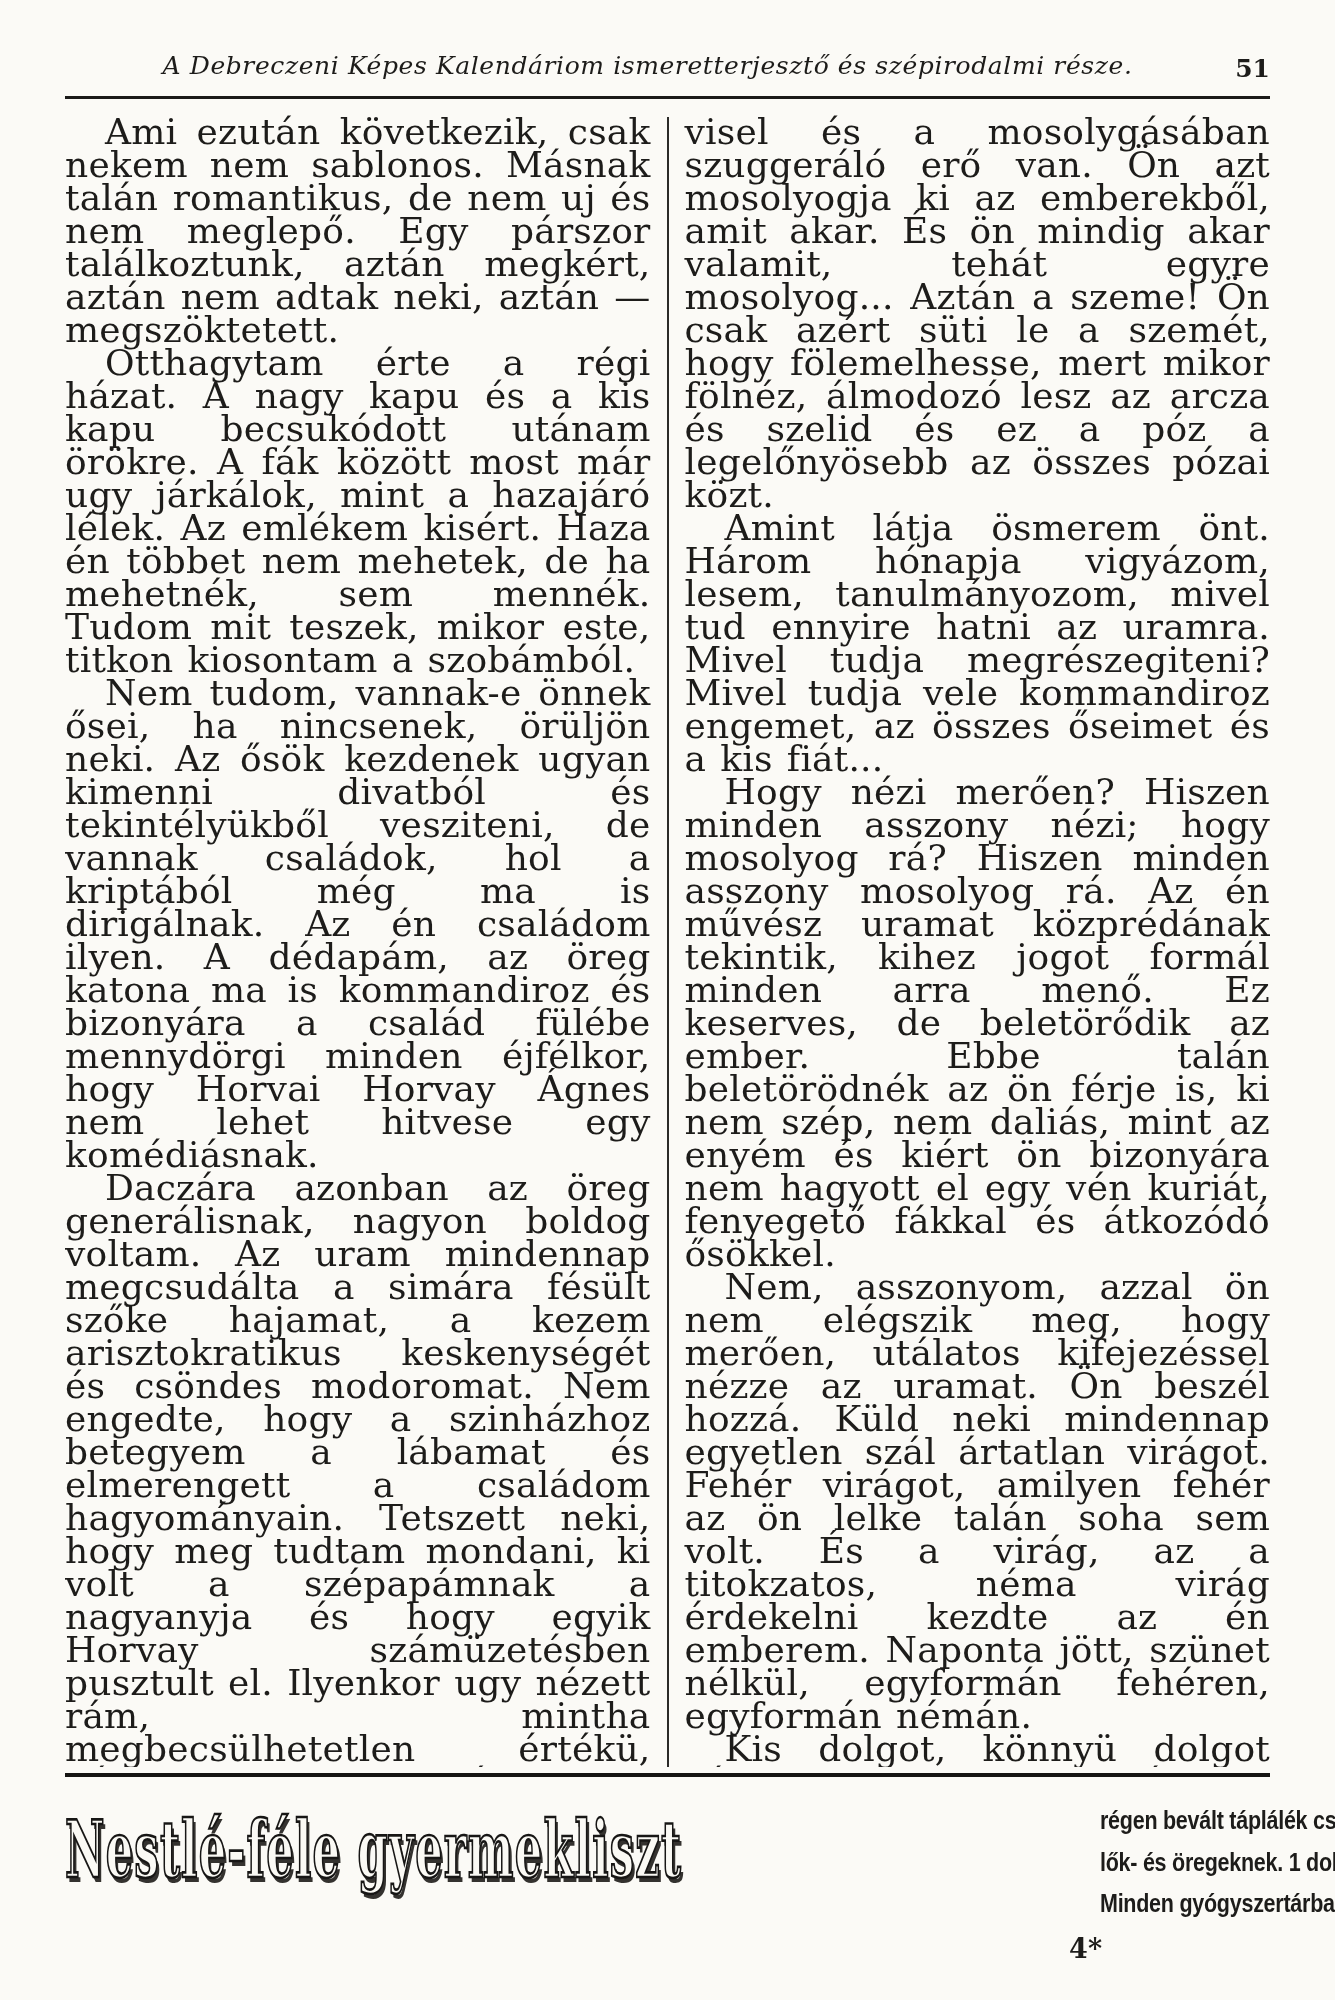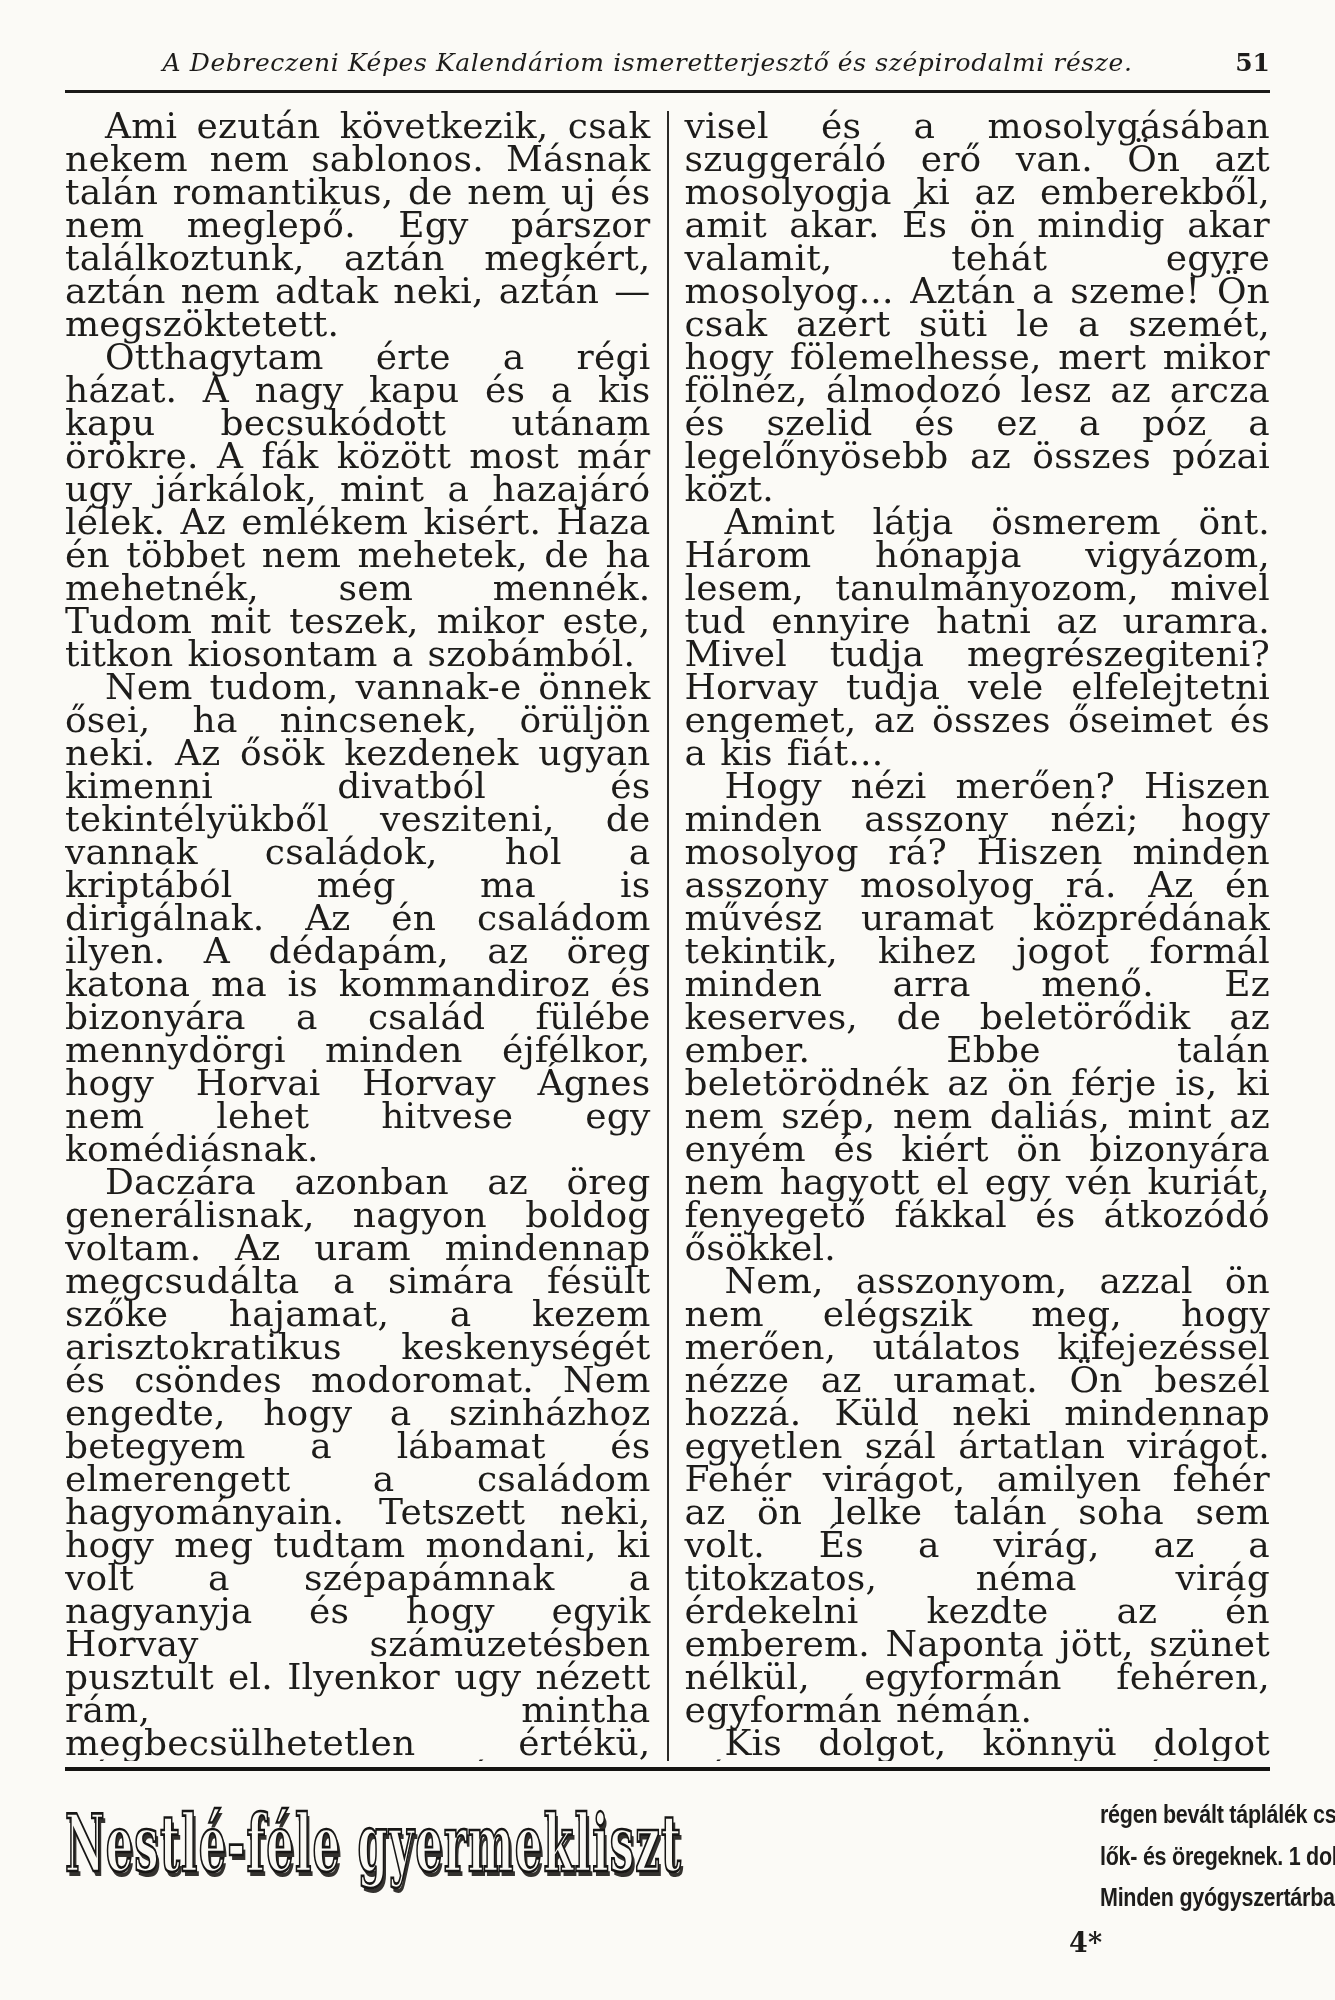--- a/index.html
+++ b/index.html
@@ -36,20 +36,21 @@
     text-align: center;
     font-style: italic;
     letter-spacing: 0.6px;
     padding-left: 60px;
   }
   .header-page-number {
     width: 100px;
     text-align: right;
     font-weight: bold;
     font-style: normal;
+    margin-top: 6px;
   }
   .header-rule {
     height: 3px;
     background: #1b1a18;
     margin-top: 12px;
   }
 
   
   .columns {
     display: flex;
@@ -148,21 +149,21 @@
           <p class="para">Nem tudom, vannak-e önnek ősei, ha nincsenek, örüljön neki. Az ősök kezdenek ugyan kimenni divatból és tekintélyükből vesziteni, de vannak családok, hol a kriptából még ma is dirigálnak. Az én családom ilyen. A dédapám, az öreg katona ma is kommandiroz és bizonyára a család fülébe mennydörgi minden éjfélkor, hogy Horvai Horvay Ágnes nem lehet hitvese egy komédiásnak.</p>
           <p class="para">Daczára azonban az öreg generálisnak, nagyon boldog voltam. Az uram mindennap megcsudálta a simára fésült szőke hajamat, a kezem arisztokratikus keskenységét és csöndes modoromat. Nem engedte, hogy a szinházhoz betegyem a lábamat és elmerengett a családom hagyományain. Tetszett neki, hogy meg tudtam mondani, ki volt a szépapámnak a nagyanyja és hogy egyik Horvay számüzetésben pusztult el. Ilyenkor ugy nézett rám, mintha megbecsülhetetlen értékü, páratlan kincs lennék... Egy lopott Rubens-kép, vagy a nagy gyémánt, a Regent a Louvreból.</p>
         </div>
     </section>
 
     <div class="column-divider"></div>
 
     <section class="column column-right">
       <div class="para-list">
           <p class="para">visel és a mosolygásában szuggeráló erő van. Ön azt mosolyogja ki az emberekből, amit akar. És ön mindig akar valamit, tehát egyre mosolyog... Aztán a szeme! Ön csak azért süti le a szemét, hogy fölemelhesse, mert mikor fölnéz, álmodozó lesz az arcza és szelid és ez a póz a legelőnyösebb az összes pózai közt.</p>
-          <p class="para">Amint látja ösmerem önt. Három hónapja vigyázom, lesem, tanulmányozom, mivel tud ennyire hatni az uramra. Mivel tudja megrészegiteni? Horvay tudja vele elfelejtetni engemet, az összes őseimet és a kis fiát...</p>
+          <p class="para">Amint látja ösmerem önt. Három hónapja vigyázom, lesem, tanulmányozom, mivel tud ennyire hatni az uramra. Mivel tudja megrészegiteni? Mivel tudja vele kommandiroz engemet, az összes őseimet és a kis fiát...</p>
           <p class="para">Hogy nézi merően? Hiszen minden asszony nézi; hogy mosolyog rá? Hiszen minden asszony mosolyog rá. Az én művész uramat közprédának tekintik, kihez jogot formál minden arra menő. Ez keserves, de beletörődik az ember. Ebbe talán beletörödnék az ön férje is, ki nem szép, nem daliás, mint az enyém és kiért ön bizonyára nem hagyott el egy vén kuriát, fenyegető fákkal és átkozódó ősökkel.</p>
           <p class="para">Nem, asszonyom, azzal ön nem elégszik meg, hogy merően, utálatos kifejezéssel nézze az uramat. Ön beszél hozzá. Küld neki mindennap egyetlen szál ártatlan virágot. Fehér virágot, amilyen fehér az ön lelke talán soha sem volt. És a virág, az a titokzatos, néma virág érdekelni kezdte az én emberem. Naponta jött, szünet nélkül, egyformán fehéren, egyformán némán.</p>
           <p class="para">Kis dolgot, könnyü dolgot vállalt ön, mikor elhatározta, hogy egy asszonytól egy kicsit elveszi az urát. Ahoz, hogy</p>
         </div>
     </section>
   </main>
 
   <div class="ad-rule"></div>
 
   <section class="advert">

